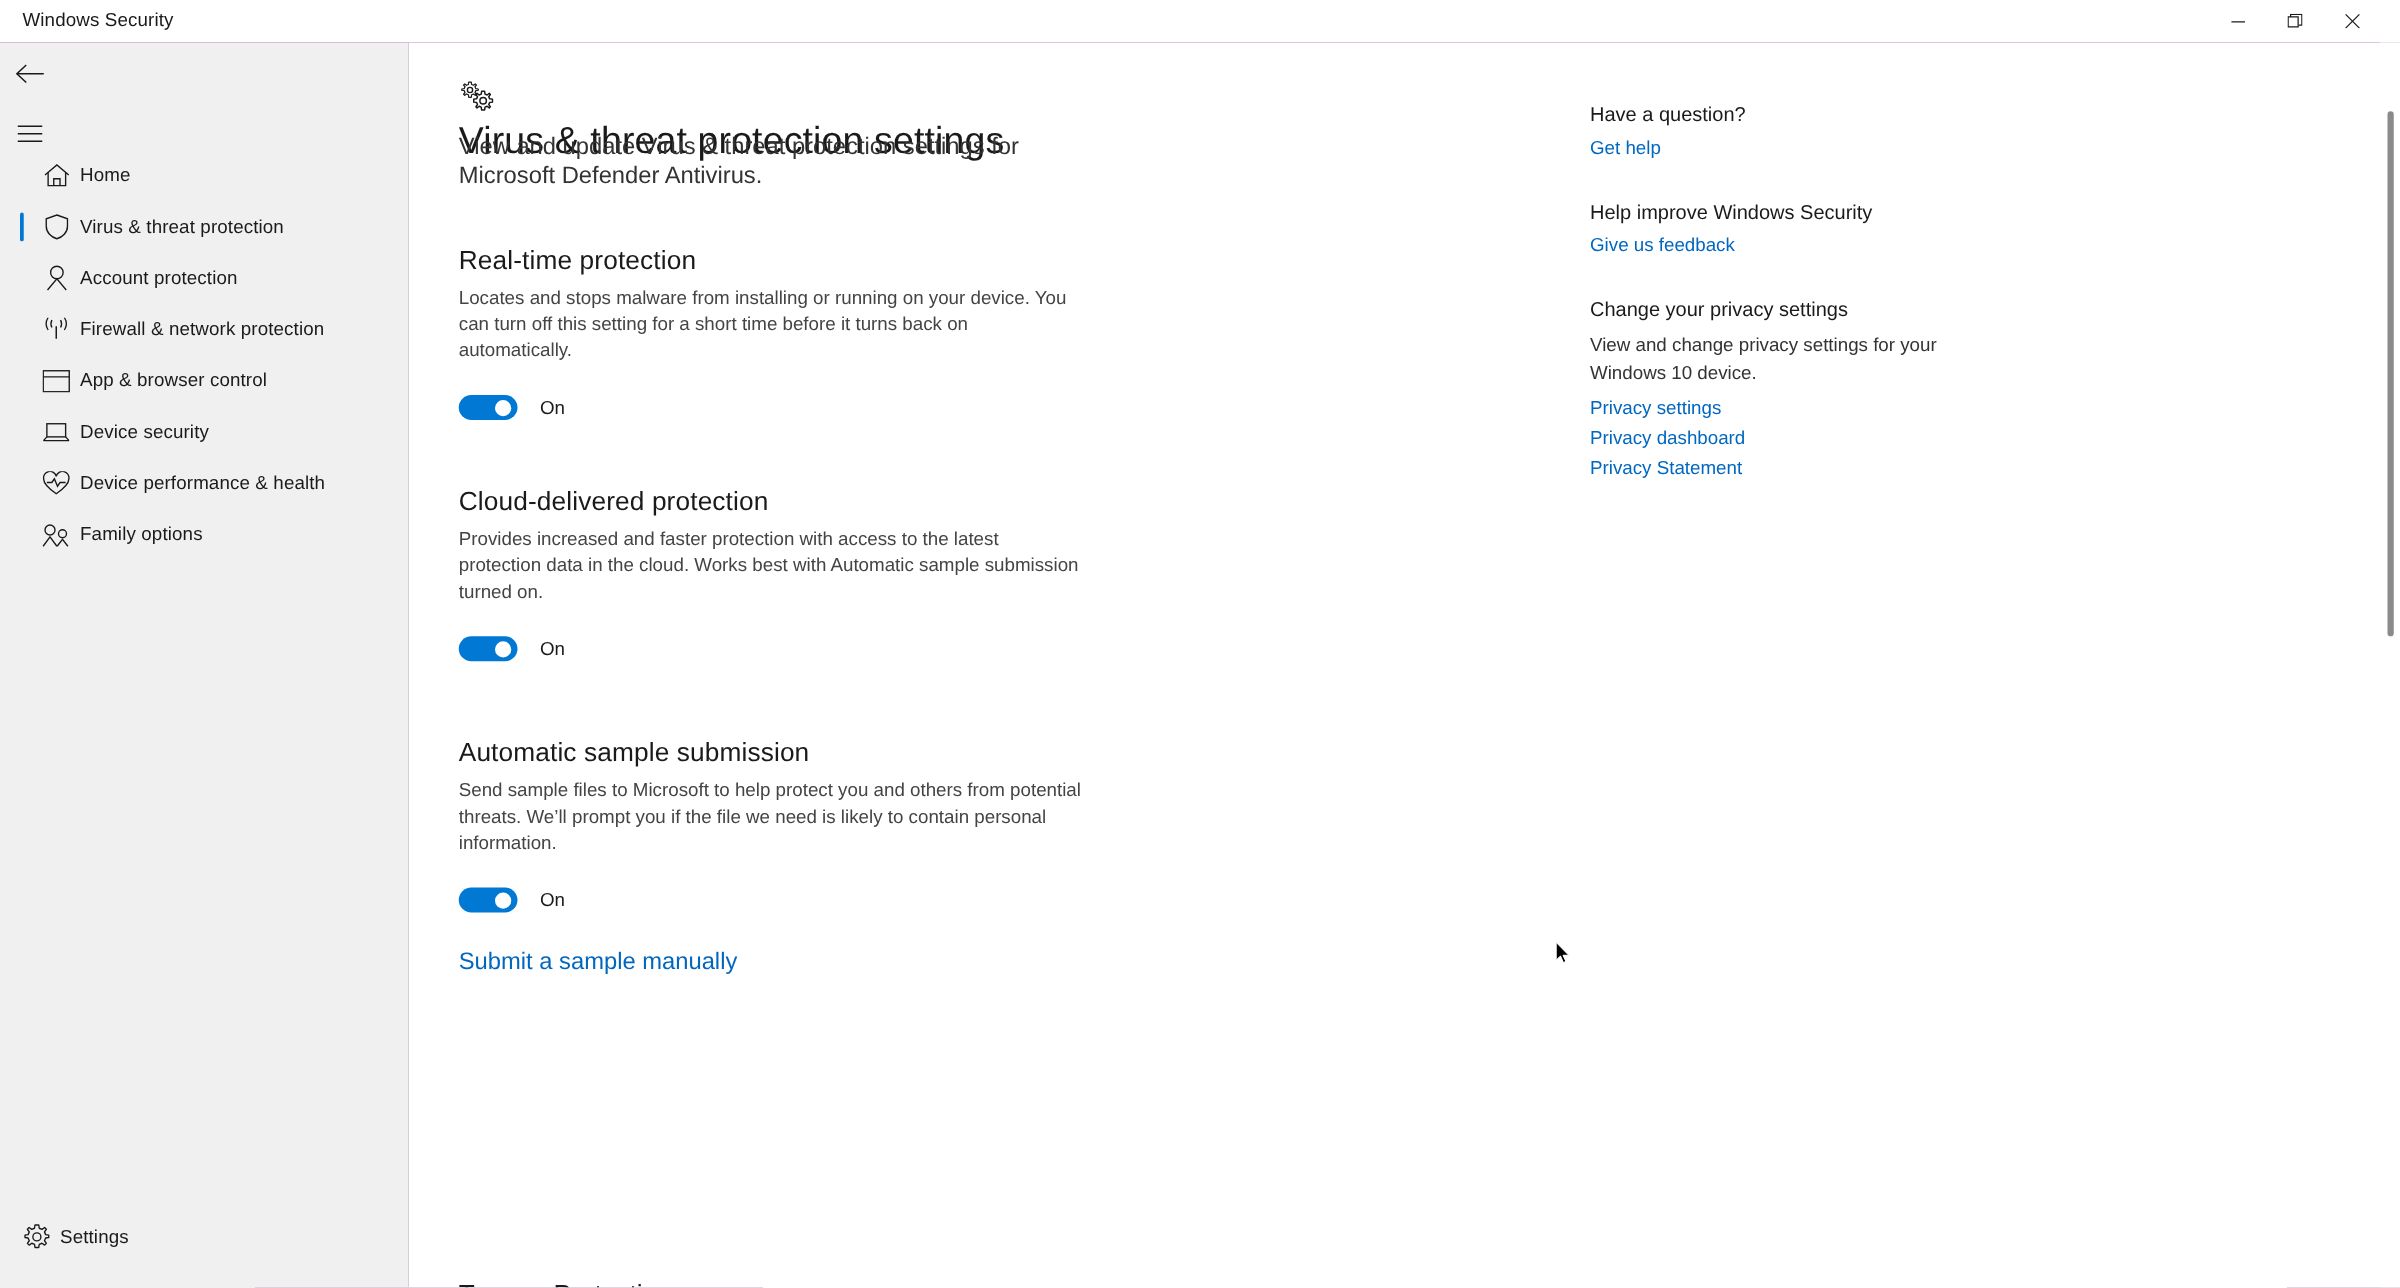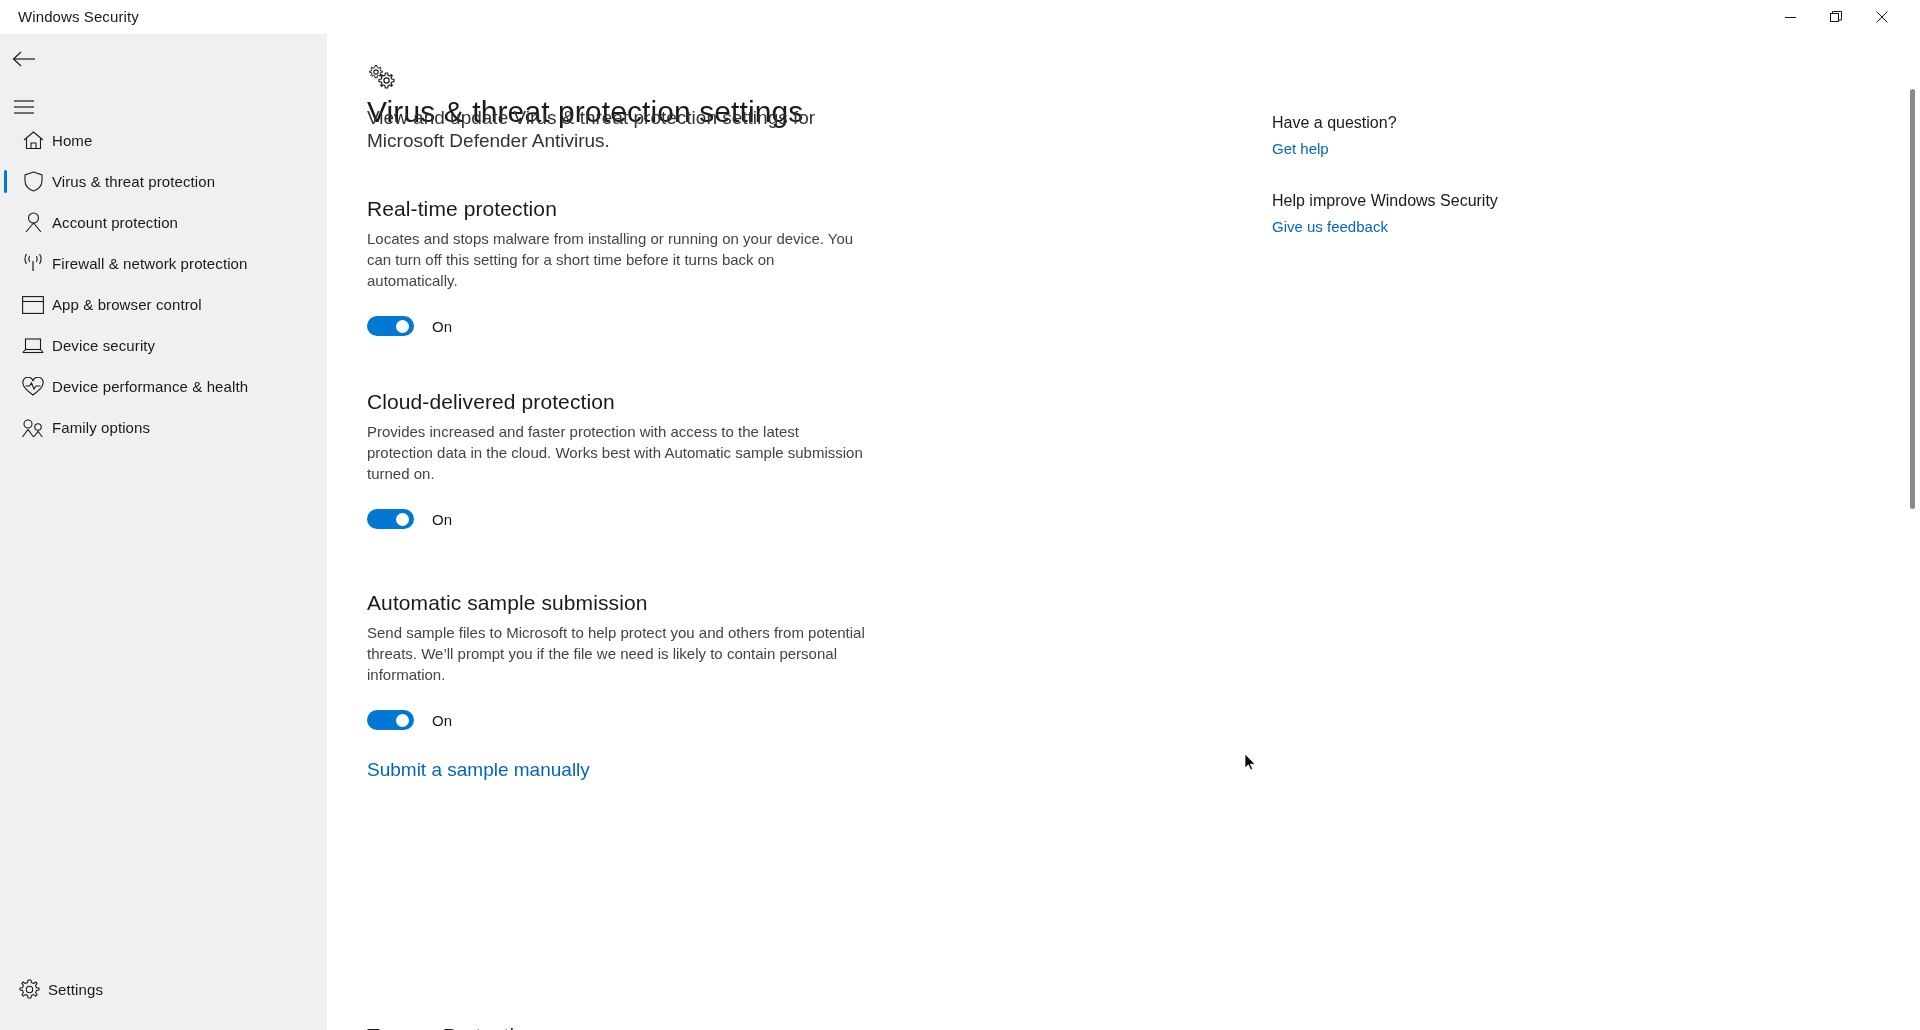--- a/index.html
+++ b/index.html
@@ -73,21 +73,21 @@
     display: flex;
     align-items: center;
     justify-content: center;
     margin-left: 0;
   }
   .back-btn { margin-top: 5px; margin-left: 0px; }
   .hamburger-btn { margin-top: 8px; }
 
   .nav {
     position: absolute;
-    top: 86px; left: 4px;
+    top: 86px; left: 16px;
     width: 319px;
   }
   .nav-item {
     position: relative;
     height: 41px;
     display: flex;
     align-items: center;
     padding-left: 10px;
     cursor: default;
   }
@@ -238,21 +238,21 @@
     color: #1a1a1a;
   }
 
   
   .right-panel {
     position: absolute;
     left: 945px;
     top: 50px;
     width: 300px;
   }
-  .rp-block { margin-bottom: 35px; margin-top: 30px; }
+  .rp-block { margin-bottom: 35px; }
   .rp-head {
     font-size: 16px;
     color: #1a1a1a;
     margin-bottom: 8px;
   }
   .rp-text {
     font-size: 15px;
     line-height: 22px;
     color: #333333;
     margin-bottom: 8px;
@@ -511,20 +511,27 @@
       <div class="rp-block">
         <div class="rp-head">Have a question?</div>
         <a class="rp-link" href="#">Get help</a>
       </div>
 
       <div class="rp-block">
         <div class="rp-head">Help improve Windows Security</div>
         <a class="rp-link" href="#">Give us feedback</a>
       </div>
 
+      <div class="rp-block">
+        <div class="rp-head">Change your privacy settings</div>
+        <div class="rp-text">View and change privacy settings for your Windows 10 device.</div>
+        <a class="rp-link" href="#">Privacy settings</a>
+        <a class="rp-link" href="#">Privacy dashboard</a>
+        <a class="rp-link" href="#">Privacy Statement</a>
+      </div>
 
     </div>
 
   </div>
 
   <div class="scrollbar-track">
     <div class="scrollbar-thumb"></div>
   </div>
 
   <div class="cursor">

